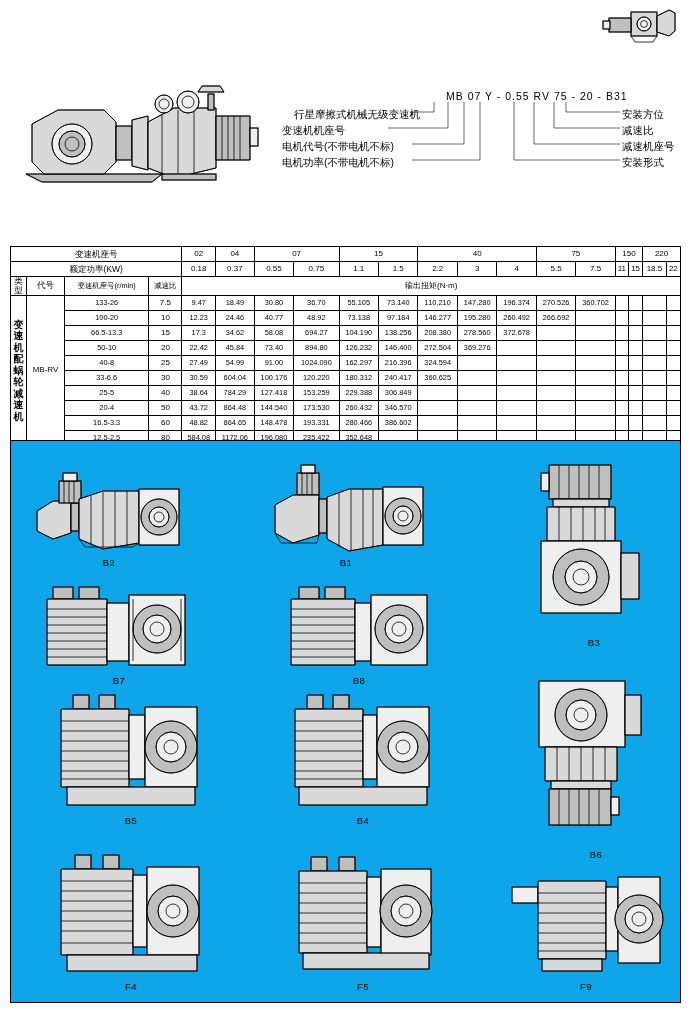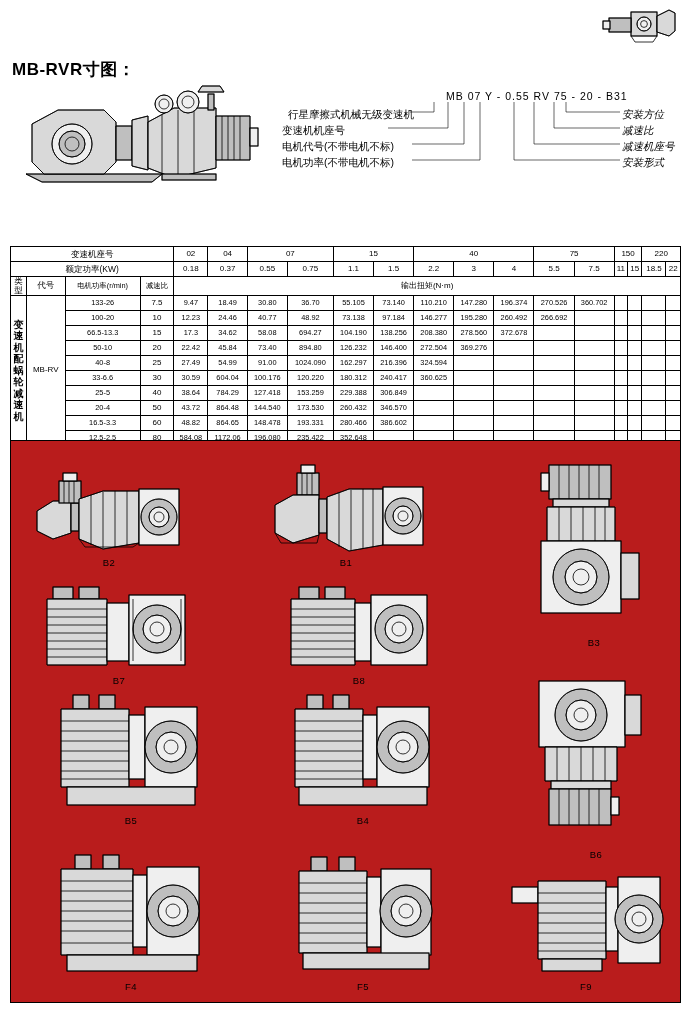--- a/index.html
+++ b/index.html
@@ -37,21 +37,21 @@
   
   .legend {
     position: absolute; left: 282px; top: 88px;
     width: 400px; height: 110px;
     font-size: 10.5px;
   }
   .legend .lbl-left {
     position: absolute; white-space: nowrap; font-size: 10.5px;
   }
   .legend .lbl-right {
-    position: absolute; white-space: nowrap; font-size: 10.5px; font-style: italic;
+    position: absolute; white-space: nowrap; font-size: 10.5px;
   }
   .legend .code {
     position: absolute; left: 148px; top: 2px;
     font-size: 10.5px; letter-spacing: 1px; white-space: nowrap; padding-left: 16px;
   }
 
   
   .spec {
     position: absolute; left: 10px; top: 232px;
     width: 671px;
@@ -75,21 +75,21 @@
     width: 16px;
     font-weight: bold;
   }
   .spec .small { font-size: 7.4px; }
 
   
   .panel {
     position: absolute; left: 10px; top: 440px;
     width: 671px; height: 563px;
     border: 1px solid #000;
-    background: #b91c1c;
+    background: #0ea5e9;
   }
   .fig {
     position: absolute;
     text-align: center;
   }
   .fig svg { display: block; margin: 0 auto; }
   .fig .cap {
     font-size: 9.5px;
     margin-top: 2px;
     letter-spacing: 0.5px;
@@ -117,21 +117,20 @@
         <circle cx="43" cy="20" r="7" class="lgray"></circle>
         <circle cx="43" cy="20" r="7"></circle>
         <circle cx="43" cy="20" r="3.4"></circle>
         <rect x="2" y="17" width="7" height="8" class="lgray"></rect>
         <rect x="2" y="17" width="7" height="8"></rect>
         <path d="M30 32 L34 38 L52 38 L56 32"></path>
       </g>
     </svg>
   </div>
 
-  <div class="title">MB-RVR寸图：</div>
 
   <div class="hero">
     <svg width="250" height="120" viewBox="0 0 250 120">
       <g class="ln">
 
         <path d="M14 92 L30 100 L140 100 L150 92 Z" class="dgray"></path>
         <path d="M14 92 L30 100 L140 100 L150 92 Z"></path>
 
         <path d="M20 42 L46 28 L92 28 L104 40 L104 80 L92 92 L32 92 L20 80 Z" class="gray"></path>
         <path d="M20 42 L46 28 L92 28 L104 40 L104 80 L92 92 L32 92 L20 80 Z"></path>
@@ -175,21 +174,21 @@
 
         <rect x="150" y="92" width="54" height="6" class="dgray"></rect>
         <rect x="150" y="92" width="54" height="6"></rect>
       </g>
     </svg>
   </div>
 
   <div class="legend">
     <div class="code">MB 07 Y - 0.55 RV 75 - 20 - B31</div>
 
-    <div class="lbl-left" style="left:6px; top:20px;">行星摩擦式机械无级变速机</div>
+    <div class="lbl-left" style="left:12px; top:20px;">行星摩擦式机械无级变速机</div>
     <div class="lbl-left" style="left:0; top:36px;">变速机机座号</div>
     <div class="lbl-left" style="left:0; top:52px;">电机代号(不带电机不标)</div>
     <div class="lbl-left" style="left:0; top:68px;text-align:right;">电机功率(不带电机不标)</div>
 
     <div class="lbl-right" style="left:340px; top:20px;">安装方位</div>
     <div class="lbl-right" style="left:340px; top:36px;">减速比</div>
     <div class="lbl-right" style="left:340px; top:52px;">减速机座号</div>
     <div class="lbl-right" style="left:340px; top:68px;">安装形式</div>
 
     <svg width="400" height="110" viewBox="0 0 400 110" style="position:absolute;left:0;top:0;">
@@ -235,21 +234,21 @@
         <td>5.5</td>
         <td>7.5</td>
         <td>11</td>
         <td>15</td>
         <td>18.5</td>
         <td>22</td>
       </tr>
       <tr>
         <td class="hdr">类型</td>
         <td class="hdr">代号</td>
-        <td class="small">电机功率(r/min)</td>
+        <td class="small">变速机座号(r/min)</td>
         <td class="small">减速比</td>
         <td colspan="15">输出扭矩(N·m)</td>
       </tr>
 
       <tr>
         <td rowspan="10" class="vtext">变速机配蜗轮减速机</td>
         <td rowspan="10">MB-RV</td>
         <td class="small">133-26</td>
         <td>7.5</td>
         <td class="small">9.47</td>

